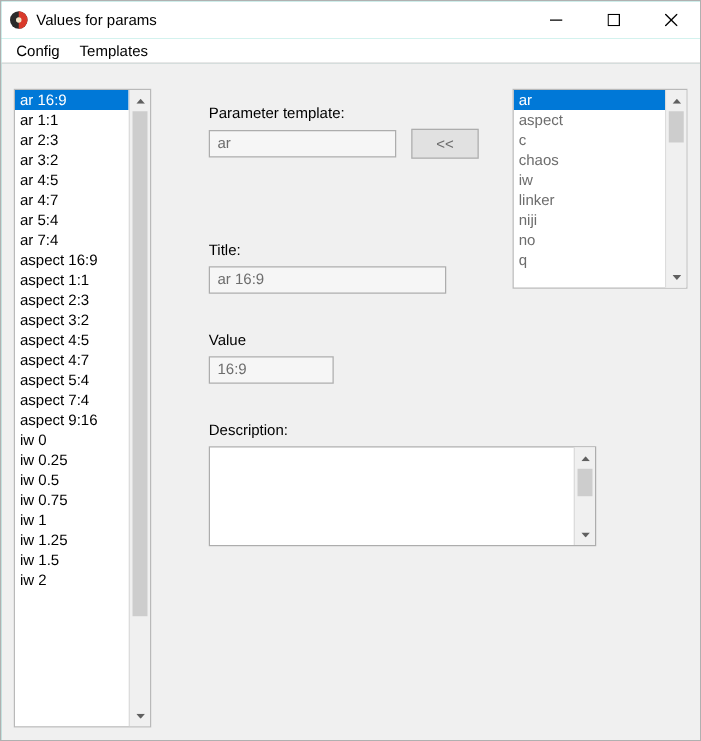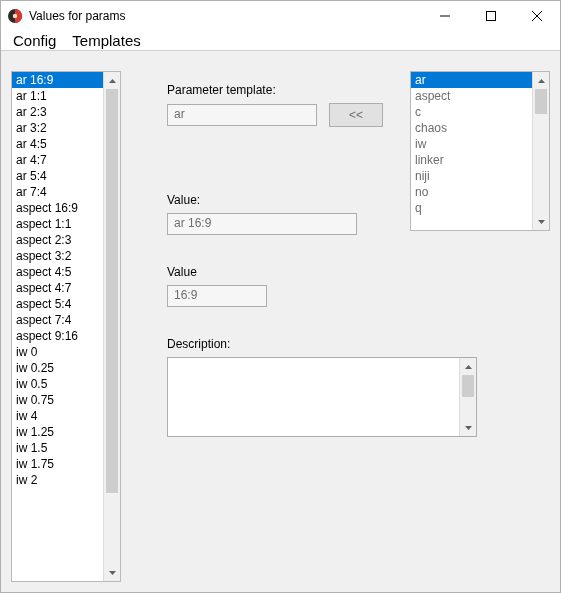--- a/index.html
+++ b/index.html
@@ -42,21 +42,21 @@
   .win-btn svg { display:block; }
   .menubar {
     height:20px;
     display:flex;
     align-items:center;
     padding: 0 6px;
     gap: 4px;
     border-bottom: 1px solid #d0d0d0;
     background:#fff;
   }
-  .menubar .menu-item { padding: 2px 6px; font-size:15px; }
+  .menubar .menu-item { padding: 2px 6px; font-size:12px; }
   .client {
     flex:1;
     background: #f0f0f0;
     position:relative;
     padding: 20px 10px 10px 10px;
     display:flex;
     gap: 16px;
   }
   .left-panel {
     width: 110px;
@@ -207,24 +207,23 @@
             <div class="listbox-item">aspect 3:2</div>
             <div class="listbox-item">aspect 4:5</div>
             <div class="listbox-item">aspect 4:7</div>
             <div class="listbox-item">aspect 5:4</div>
             <div class="listbox-item">aspect 7:4</div>
             <div class="listbox-item">aspect 9:16</div>
             <div class="listbox-item">iw  0</div>
             <div class="listbox-item">iw  0.25</div>
             <div class="listbox-item">iw  0.5</div>
             <div class="listbox-item">iw  0.75</div>
-            <div class="listbox-item">iw  4</div>
+            <div class="listbox-item">iw  1</div>
             <div class="listbox-item">iw  1.25</div>
             <div class="listbox-item">iw  1.5</div>
-            <div class="listbox-item">iw  1.75</div>
             <div class="listbox-item">iw  2</div>
           </div>
         <div class="scrollbar-v">
           <div class="sb-btn">
             <svg width="7" height="4">
                 <polygon points="0,4 3.5,0 7,4" fill="#606060"></polygon>
               </svg>
           </div>
           <div class="sb-track">
             <div class="sb-thumb" style="top:0; height:85%;"></div>
@@ -270,21 +269,21 @@
       </div>
 
       <div style="height:4px;"></div>
       <div class="lbl">Parameter template:</div>
       <div class="row" style="margin-top:6px;">
         <div class="txt readonly" style="width:150px;">ar</div>
         <div class="btn" style="width:54px;">&lt;&lt;</div>
       </div>
 
       <div style="height:66px;"></div>
-      <div class="lbl">Value:</div>
+      <div class="lbl">Title:</div>
       <div class="txt readonly" style="width:190px; margin-top:6px;">ar 16:9</div>
 
       <div style="height:30px;"></div>
       <div class="lbl">Value</div>
       <div class="txt readonly" style="width:100px; margin-top:6px;">16:9</div>
 
       <div style="height:30px;"></div>
       <div class="lbl">Description:</div>
       <div class="desc-box" style="margin-top:6px;">
         <div class="desc-inner"></div>

